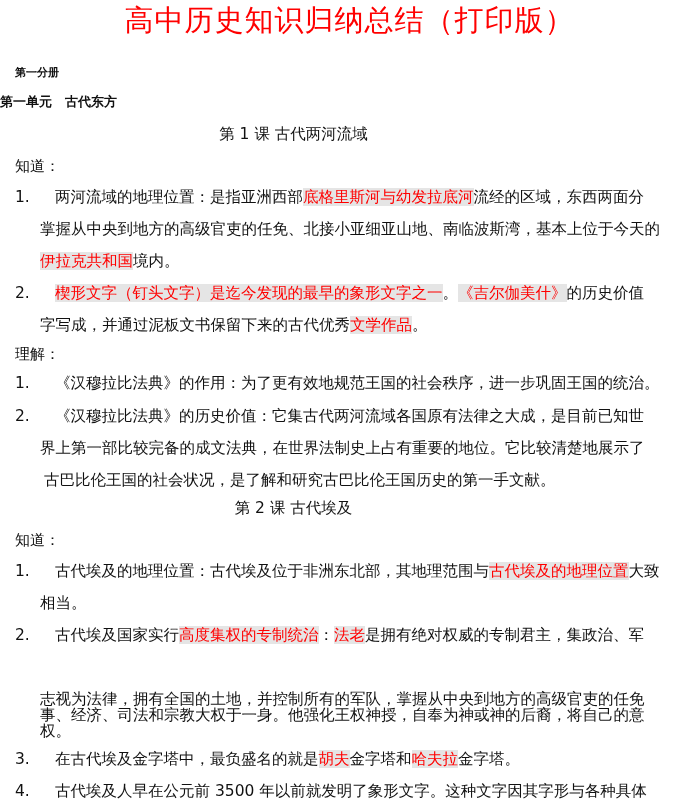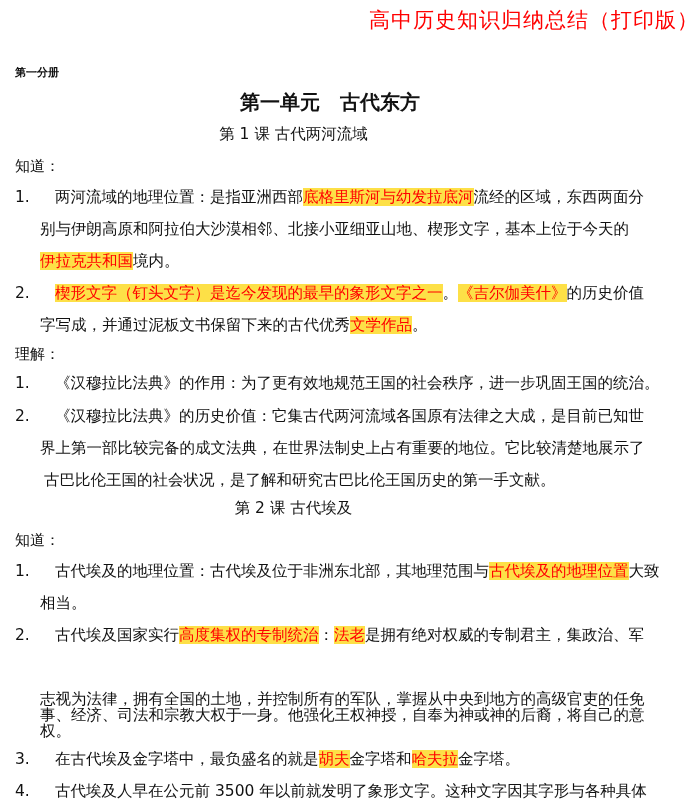--- a/index.html
+++ b/index.html
@@ -2,67 +2,67 @@
 <html><head>
 <meta charset="utf-8">
 <style>
   html, body { margin: 0; padding: 0; background: #ffffff; }
   body {
     width: 699px; height: 808px; overflow: hidden; position: relative;
     font-family: "DejaVu Sans", "Liberation Sans", sans-serif;
     color: #111111;
   }
   .title {
-    position: absolute; left: 0; top: 2px; width: 699px; text-align: right;
+    position: absolute; left: 0; top: 2px; width: 699px; text-align: center;
     color: #ff0000; font-family: "DejaVu Serif", "Liberation Serif", serif;
-    font-size: 21px; letter-spacing: 1px; line-height: 36px;
+    font-size: 29px; letter-spacing: 1px; line-height: 36px;
   }
   .volume {
     position: absolute; left: 15px; top: 63px; font-size: 11px; font-weight: bold;
     line-height: 20px;
   }
   .unit {
-    position: absolute; left: 0; width: 660px; text-align: center;
-    font-size: 20px; font-weight: bold; line-height: 20px;
+    position: absolute; left: 0; width: 660px; 
+    font-size: 13px; font-weight: bold; line-height: 20px;
   }
   .lesson {
     position: absolute; left: 0; width: 587px; text-align: center;
     font-size: 15.5px; line-height: 22px;
   }
   .label {
     position: absolute; left: 15px; font-size: 15px; line-height: 20px;
   }
   .item {
     position: absolute; left: 0; width: 699px;
     font-size: 15.5px; line-height: 32px;
   }
   .item .num {
     position: absolute; left: 15px; top: 0;
   }
   .item .line {
     position: absolute; white-space: nowrap;
   }
   .hl {
-    color: #ff0000; background: #fde047;
+    color: #ff0000; background: #e5e5e5;
   }
 </style>
 </head>
 <body>
 
 <div>
   <div class="title">高中历史知识归纳总结（打印版）</div>
   <div class="volume">第一分册</div>
   <div class="unit" style="top:92px">第一单元　古代东方</div>
 
   <div class="lesson" style="top:123px">第 1 课  古代两河流域</div>
   <div class="label" style="top:156px">知道：</div>
   <div class="item" style="top:181px">
       <span class="num">1.</span>
       <div class="line" style="top: 0px; left: 55px;"><span>两河流域的地理位置：是指亚洲西部</span><span class="hl">底格里斯河与幼发拉底河</span><span>流经的区域，东西两面分</span></div>
-      <div class="line" style="top: 32px; left: 40px;"><span>别与伊朗高原和阿拉伯大沙漠相邻、北接小亚细亚山地、楔形文字，基本上位于今天的</span></div>
+      <div class="line" style="top: 32px; left: 40px;"><span>掌握从中央到地方的高级官吏的任免、北接小亚细亚山地、南临波斯湾，基本上位于今天的</span></div>
       <div class="line" style="top: 64px; left: 40px;"><span class="hl">伊拉克共和国</span><span>境内。</span></div>
     </div>
   <div class="item" style="top:277px">
       <span class="num">2.</span>
       <div class="line" style="top: 0px; left: 55px;"><span class="hl">楔形文字（钉头文字）是迄今发现的最早的象形文字之一</span><span>。</span><span class="hl">《吉尔伽美什》</span><span>的历史价值</span></div>
       <div class="line" style="top: 32px; left: 40px;"><span>字写成，并通过泥板文书保留下来的古代优秀</span><span class="hl">文学作品</span><span>。</span></div>
     </div>
   <div class="label" style="top:344px">理解：</div>
   <div class="item" style="top:367px">
       <span class="num">1.</span>

